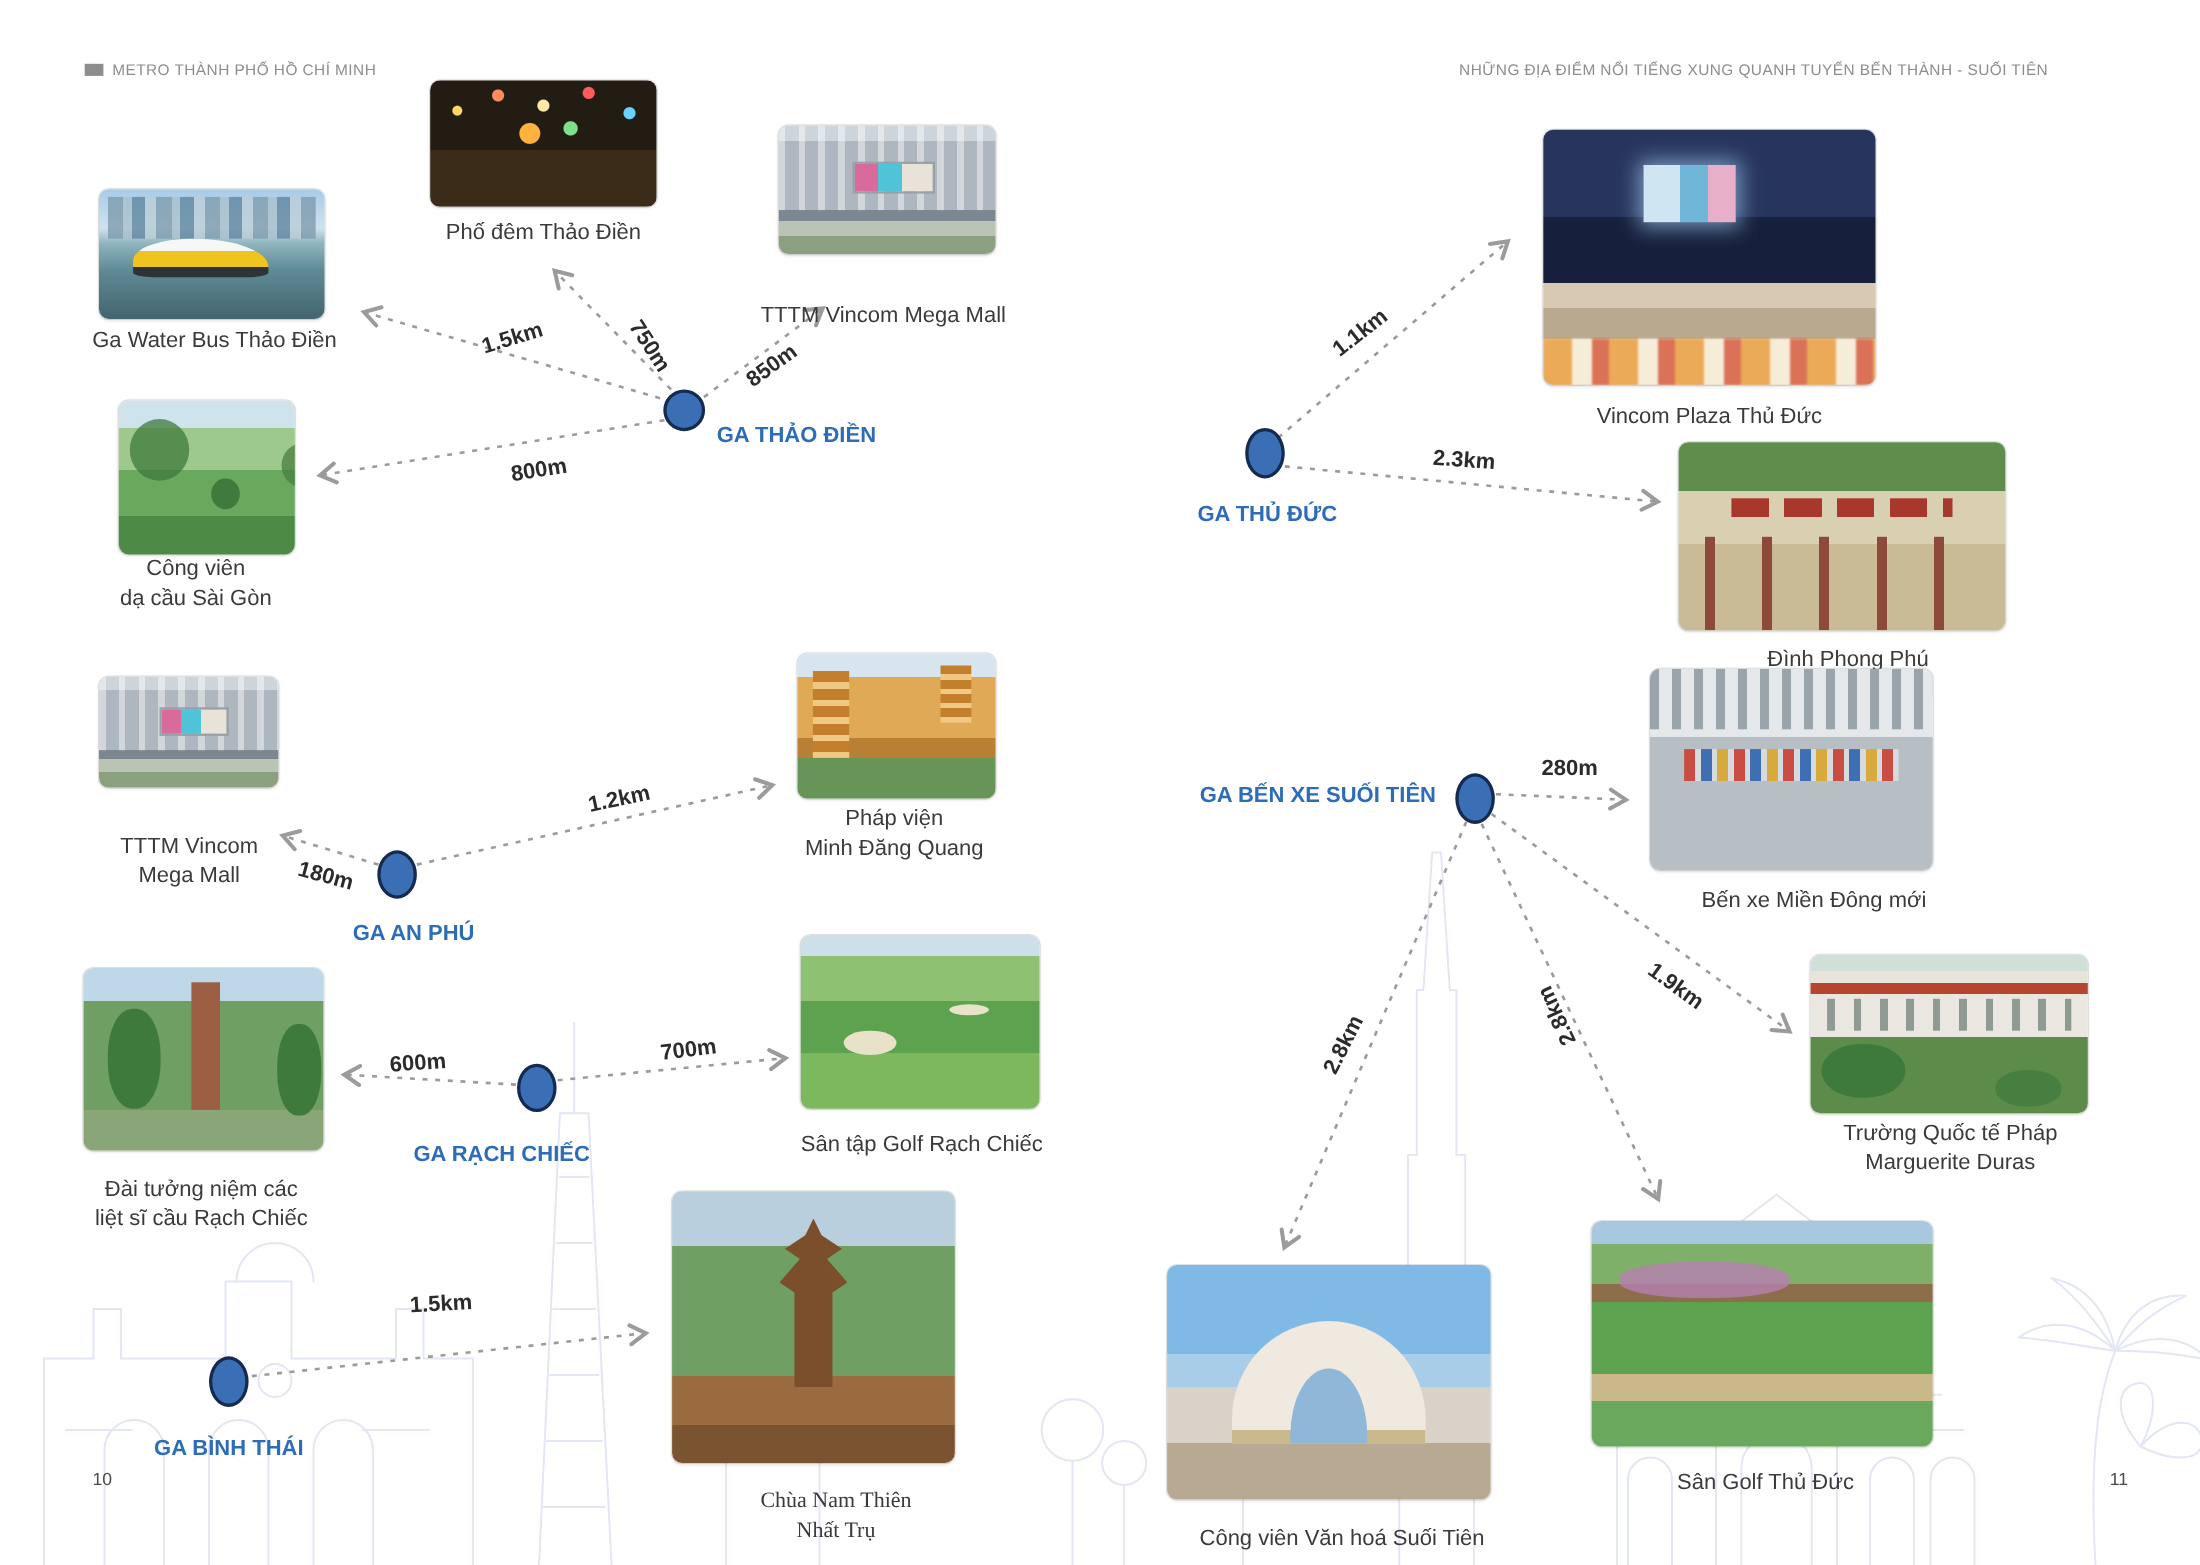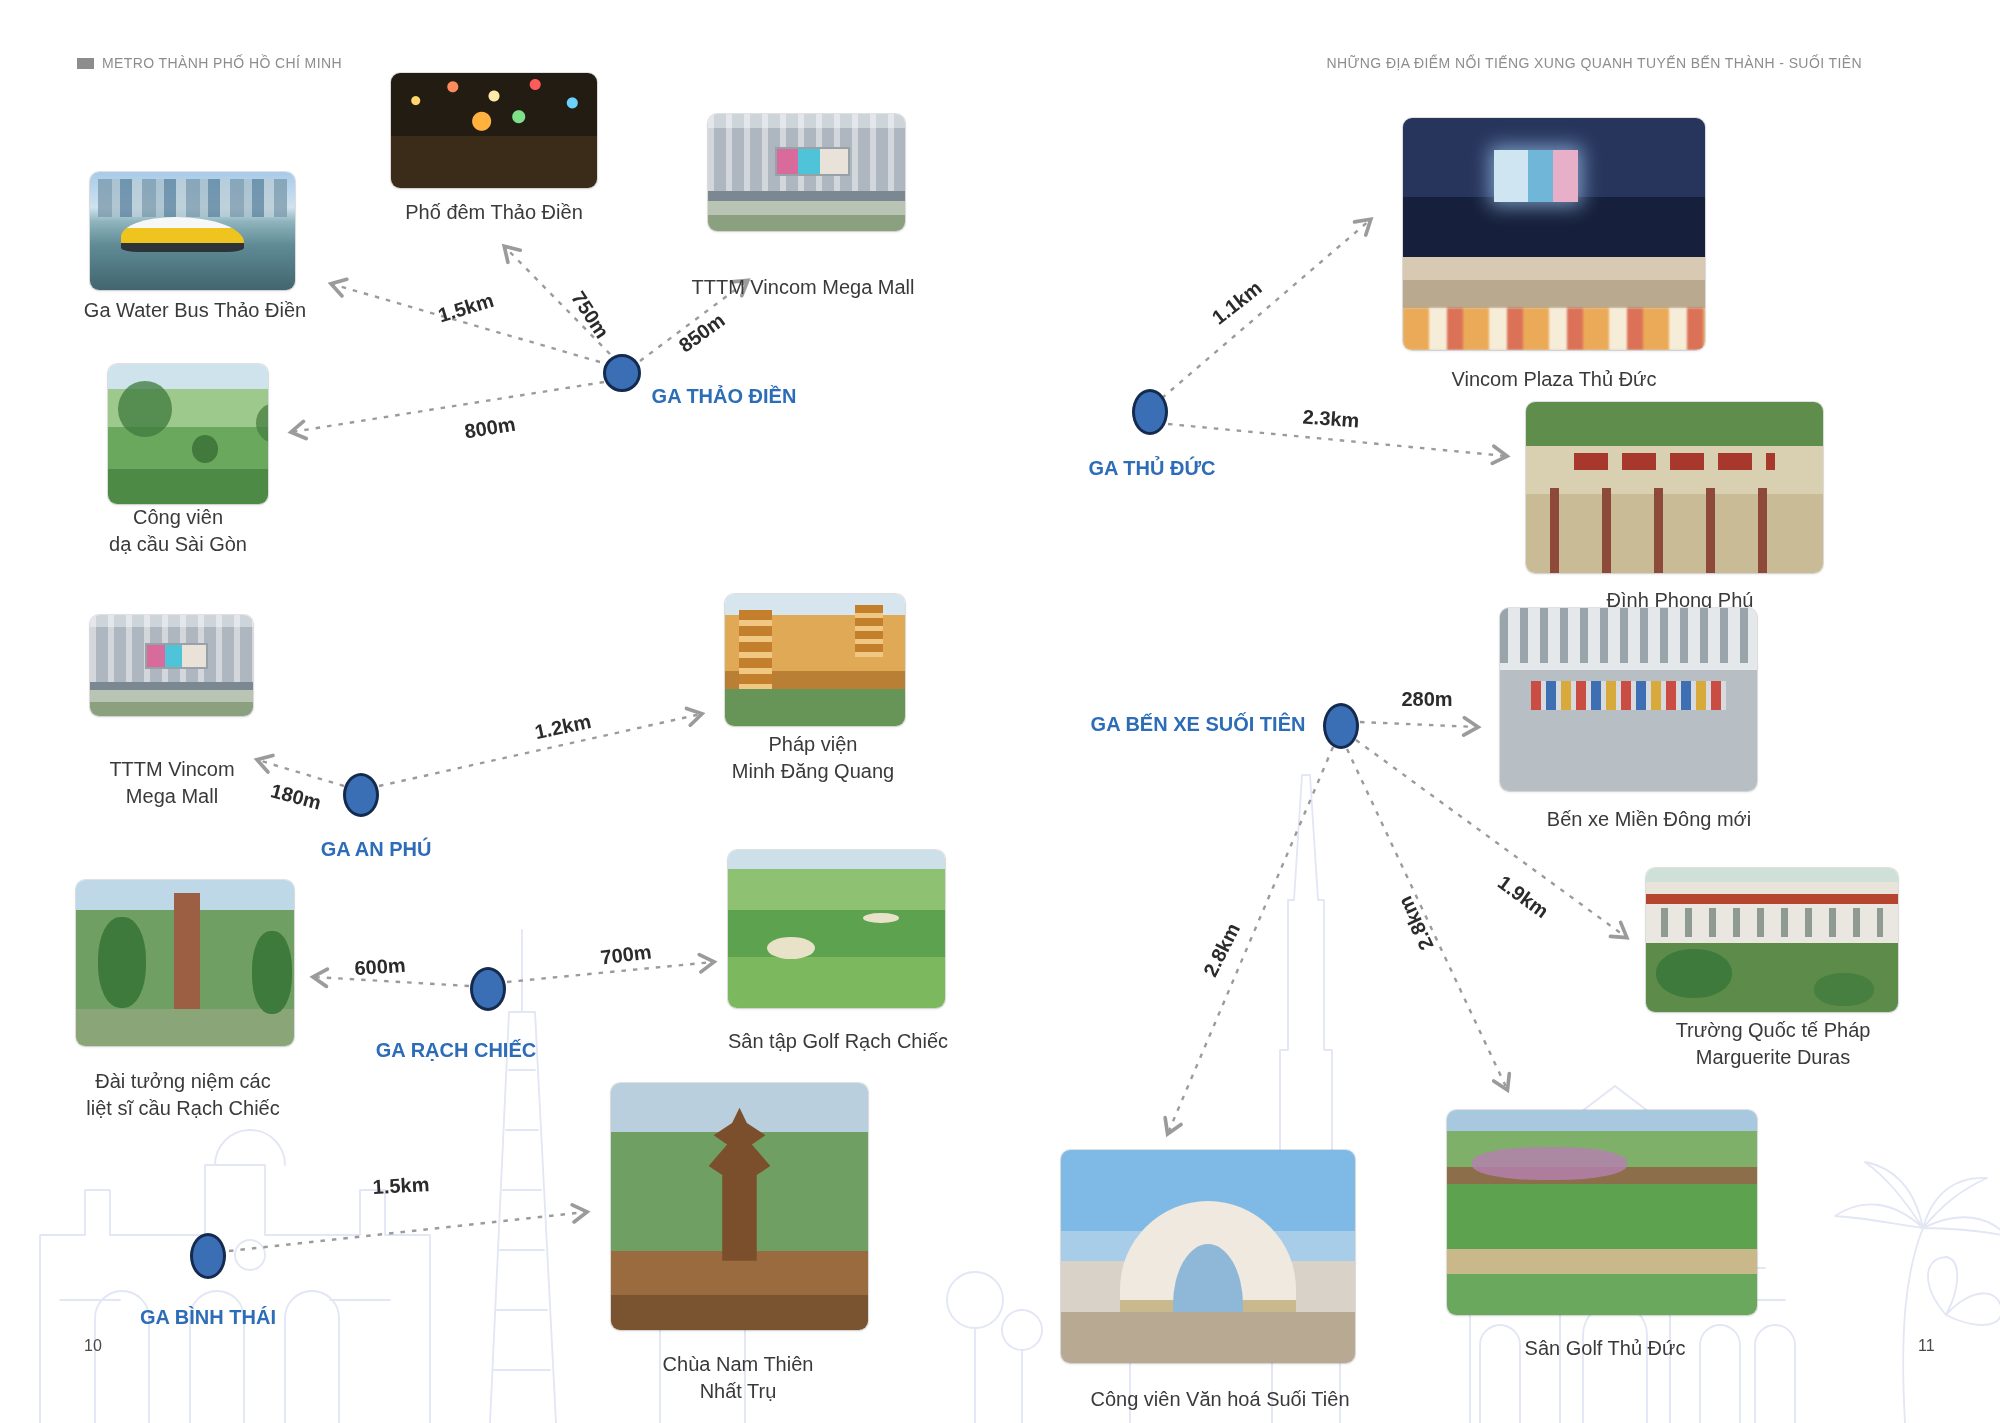--- a/index.html
+++ b/index.html
@@ -247,21 +247,21 @@
   <div class="st" style="left:456px;top:1050px;text-align:center;">GA RẠCH CHIẾC</div>
 
   <div class="dist" style="left:380px;top:967px;--r:-4deg;">600m</div>
   <div class="dist" style="left:626px;top:955px;--r:-7deg;">700m</div>
 
   <div class="node" style="left:208px;top:1256px;width:36px;height:46px;"></div>
   <div class="st" style="left:208px;top:1317px;">GA BÌNH THÁI</div>
   <div class="dist" style="left:401px;top:1186px;--r:-3deg;">1.5km</div>
 
   <div class="photo ph-chua" style="left:611px;top:1083px;width:257px;height:247px;"></div>
-  <div class="plc" style="left:738px;top:1378px;">
+  <div class="plc" style="left:760px;top:1378px;font-family:Liberation Serif, serif;">
     <div>Chùa Nam Thiên</div>
     <div>Nhất Trụ</div>
   </div>
 
   <div class="photo ph-vincomplaza" style="left:1403px;top:118px;width:302px;height:232px;"></div>
   <div class="plc" style="left:1554px;top:379px;">Vincom Plaza Thủ Đức</div>
 
   <div class="photo ph-dinh" style="left:1526px;top:402px;width:297px;height:171px;"></div>
   <div class="plc" style="left:1680px;top:600px;">Đình Phong Phú</div>
 

